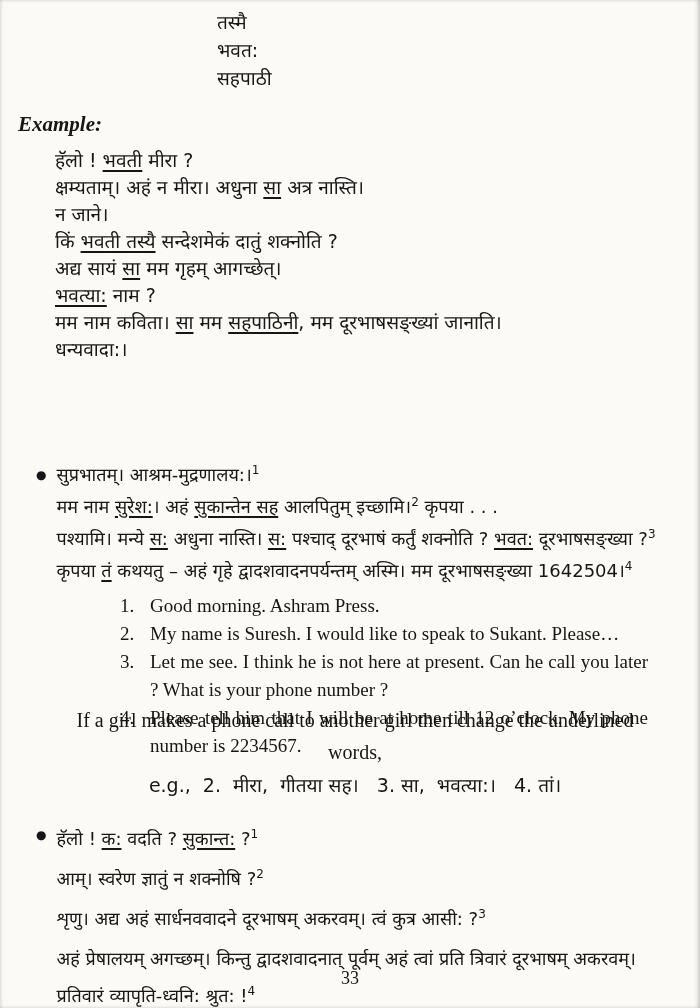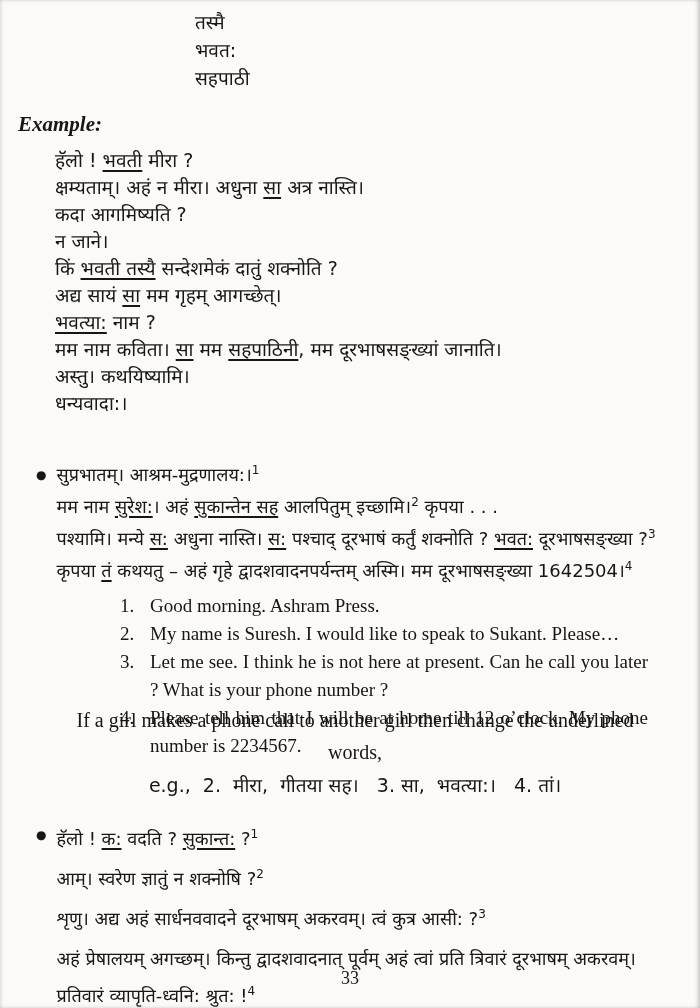--- a/index.html
+++ b/index.html
@@ -8,21 +8,21 @@
     width:700px; height:1008px;
     background:#fbfaf6;
     color:#161616;
     font-family:"DejaVu Sans", sans-serif;
     overflow:hidden;
     box-shadow: inset -3px 0 5px -2px rgba(40,40,40,.35),
                 inset 2px 0 4px -2px rgba(40,40,40,.25);
   }
   
   .decl { position:absolute; top:8px; left:195px; display:flex; }
-  .decl .col { font-size:19px; line-height:28px; }
+  .decl .col { font-size:19px; line-height:28px;margin-left:22px; }
   .decl .col-left { width:217px; }
   .decl .cell { display:block; }
   
   .example-h {
     position:absolute; top:112px; left:18px;
     font-family:"Liberation Serif", serif;
     font-style:italic; font-weight:700; font-size:21px;
   }
   
   .dialogue { position:absolute; top:147px; left:55px; font-size:19px; }
@@ -64,27 +64,25 @@
       <span class="cell">भवत:</span>
       <span class="cell">सहपाठी</span>
     </div>
   </div>
 
   <div class="example-h">Example:</div>
 
   <div class="dialogue">
       <div class="line"><span>हॅलो ! </span><span class="u">भवती</span><span> मीरा ?</span></div>
       <div class="line"><span>क्षम्यताम्। अहं न मीरा। अधुना </span><span class="u">सा</span><span> अत्र नास्ति।</span></div>
-      <div class="line"><span>कदा आगमिष्यति ?</span></div>
       <div class="line"><span>न जाने।</span></div>
       <div class="line"><span>किं </span><span class="u">भवती तस्यै</span><span> सन्देशमेकं दातुं शक्नोति ?</span></div>
       <div class="line"><span>अद्य सायं </span><span class="u">सा</span><span> मम गृहम् आगच्छेत्।</span></div>
       <div class="line"><span class="u">भवत्या:</span><span> नाम ?</span></div>
       <div class="line"><span>मम नाम कविता। </span><span class="u">सा</span><span> मम </span><span class="u">सहपाठिनी</span><span>, मम दूरभाषसङ्ख्यां जानाति।</span></div>
-      <div class="line"><span>अस्तु। कथयिष्यामि।</span></div>
       <div class="line"><span>धन्यवादा:।</span></div>
     </div>
 
   <div class="bullet-sec" id="bullet1">
     <span class="dot">●</span>
     <div class="b-lines">
         <div class="line"><span>सुप्रभातम्। आश्रम-मुद्रणालय:।</span><span class="sup">1</span></div>
         <div class="line"><span>मम नाम </span><span class="u">सुरेश:</span><span>। अहं </span><span class="u">सुकान्तेन सह</span><span> आलपितुम् इच्छामि।</span><span class="sup">2</span><span> कृपया . . .</span></div>
         <div class="line"><span>पश्यामि। मन्ये </span><span class="u">स:</span><span> अधुना नास्ति। </span><span class="u">स:</span><span> पश्चाद् दूरभाषं कर्तुं शक्नोति ? </span><span class="u">भवत:</span><span> दूरभाषसङ्ख्या ?</span><span class="sup">3</span></div>
         <div class="line"><span>कृपया </span><span class="u">तं</span><span> कथयतु – अहं गृहे द्वादशवादनपर्यन्तम् अस्मि। मम दूरभाषसङ्ख्या 1642504।</span><span class="sup">4</span></div>

